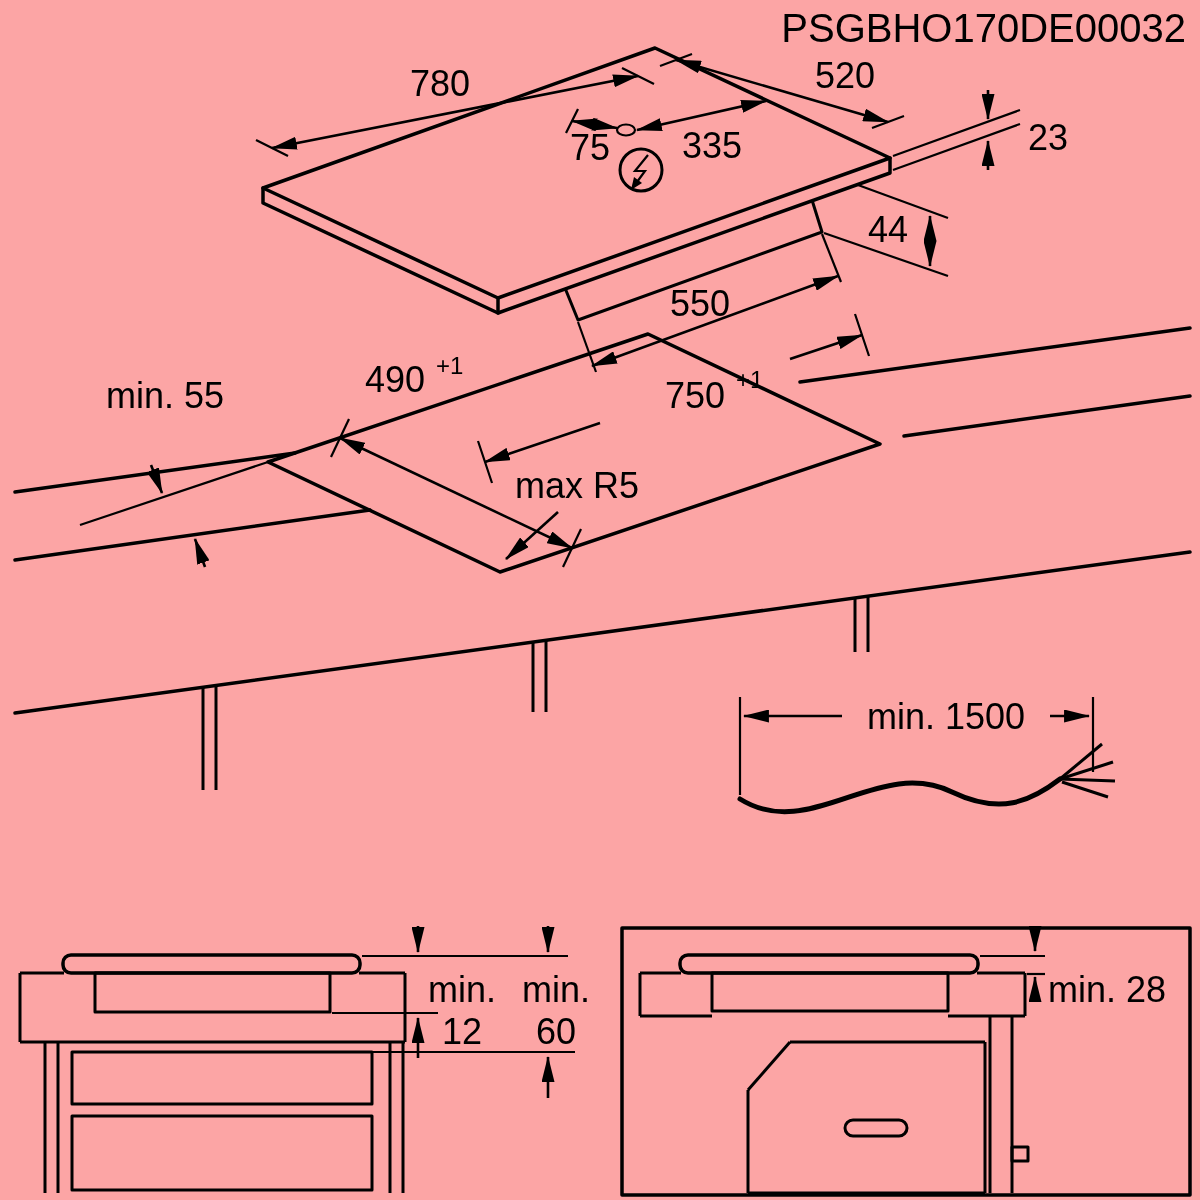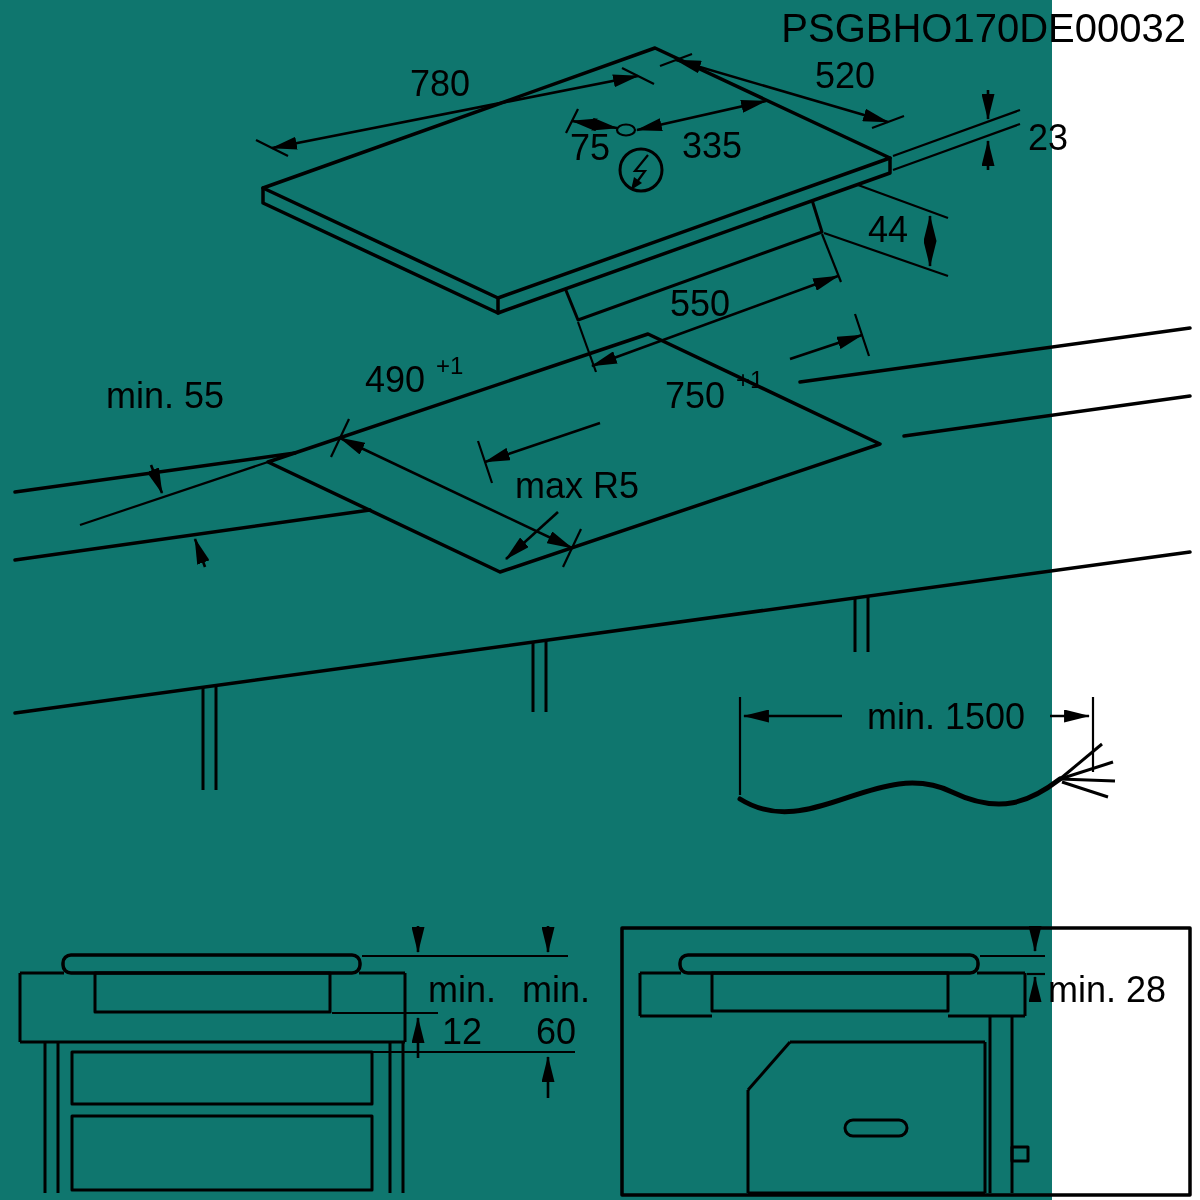--- a/index.html
+++ b/index.html
@@ -1,16 +1,16 @@
 <!DOCTYPE html>
 <html><head>
 <meta charset="utf-8">
 <style>
   html,body{margin:0;padding:0;background:#fff;}
-  .page{width:1052px;height:1200px;background:#0f766e;position:relative;font-family:"Liberation Sans",sans-serif;}
+  .page{width:1200px;height:1200px;background:#fca5a5;position:relative;font-family:"Liberation Sans",sans-serif;}
   svg{display:block;}
   .ol{stroke:#000;stroke-width:3.5;fill:none;stroke-linejoin:round;stroke-linecap:round;}
   .ol2{stroke:#000;stroke-width:3;fill:none;stroke-linejoin:round;}
   .dim{stroke:#000;stroke-width:2.6;fill:none;}
   .thin{stroke:#000;stroke-width:2.2;fill:none;}
   .cable{stroke:#000;stroke-width:5;fill:none;stroke-linecap:round;}
   .lbl{font-family:"Liberation Sans",sans-serif;font-size:36px;fill:#000;}
   .sup{font-family:"Liberation Sans",sans-serif;font-size:24px;fill:#000;}
   .pn{font-family:"Liberation Sans",sans-serif;font-size:40px;fill:#000;}
 </style>

